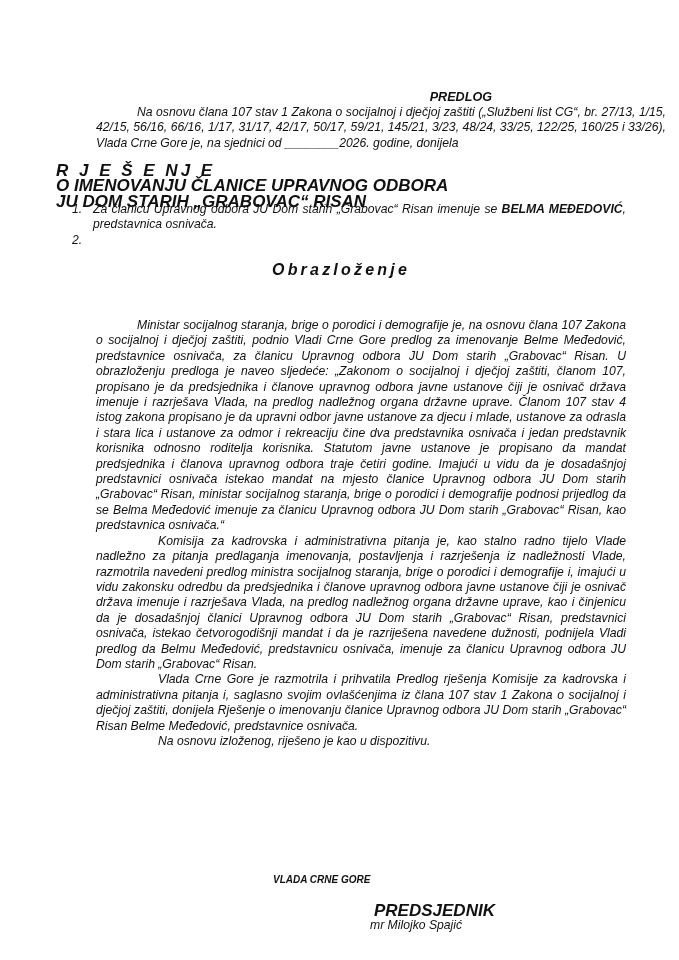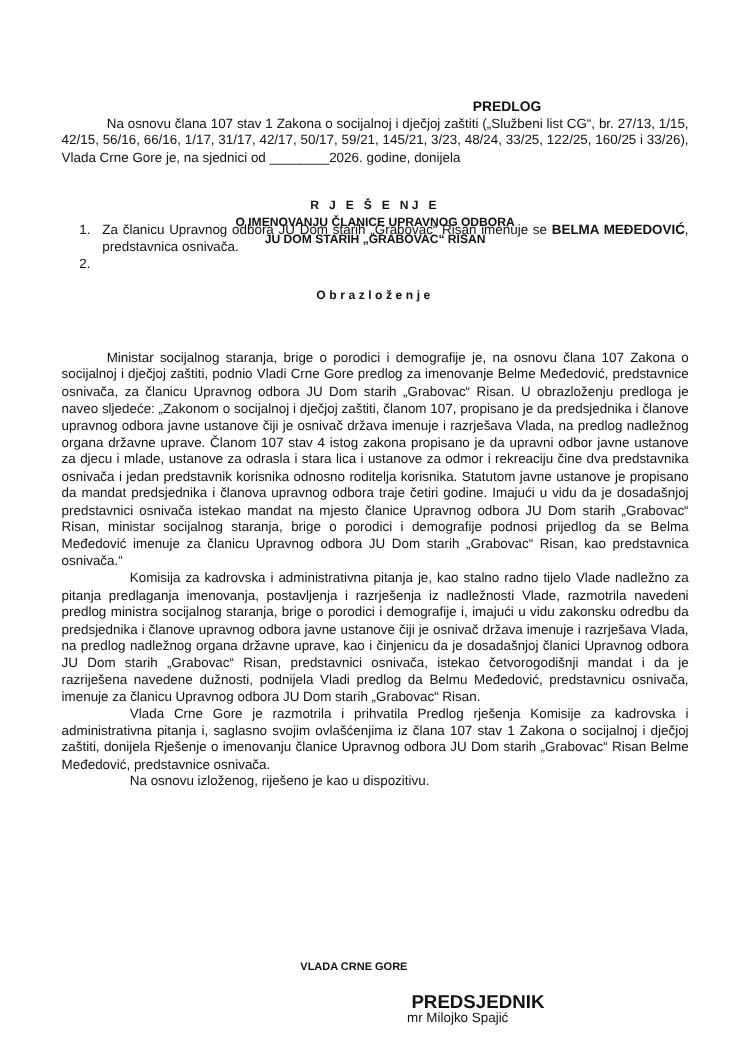--- a/index.html
+++ b/index.html
@@ -1,34 +1,34 @@
 <!DOCTYPE html>
 <html><head>
 <meta charset="utf-8">
 <style>
   html, body { margin: 0; padding: 0; background: #ffffff; }
   body {
     width: 679px; height: 960px; overflow: hidden; position: relative;
     font-family: "Liberation Sans", sans-serif; color: #111111;
     font-size: 12.2px; line-height: 15.4px;
   }
-  .page { position: absolute; left: 0; top: 0; width: 545px; height: 960px; }
+  .page { position: absolute; left: 0; top: 0; width: 545px; height: 960px; font-style: italic; }
   .block { position: absolute; left: 56px; width: 570px; }
-  .just { text-align: justify; text-align-last: left; }
+  .just { text-align: justify; text-align-last: left; margin-left: 40px; }
   .bold { font-weight: bold; }
   .predlog { position: absolute; right: 53px; top: 90px; font-weight: bold; font-size: 12.6px; }
   .intro { top: 105px; }
   .indent { text-indent: 41px; }
   .indent2 { text-indent: 62px; }
-  .title { position: absolute; left: 56px; width: 570px; top: 180px; text-align: center; font-weight: bold; font-size: 11px; line-height: 15.4px; }
+  .title { position: absolute; left: 56px; width: 570px; top: 163px; font-weight: bold; font-size: 17px; line-height: 15.4px; }
   .title .spaced { letter-spacing: 3px; }
   .list { position: absolute; left: 76px; width: 550px; top: 202px; margin: 0; padding: 0; list-style: none; }
   .list li { position: relative; padding-left: 17px; text-align: justify; }
   .list li .num { position: absolute; left: -4px; top: 0; }
-  .obraz { position: absolute; left: 56px; width: 570px; top: 262px; text-align: center; font-weight: bold; letter-spacing: 3.2px; font-size: 11px; }
+  .obraz { position: absolute; left: 56px; width: 570px; top: 262px; text-align: center; font-weight: bold; letter-spacing: 3.2px; font-size: 16px; }
   .body1 { top: 318px; }
   .sig1 { position: absolute; left: 273px; top: 872px; font-weight: bold; font-size: 10px; }
   .sig2 { position: absolute; left: 374px; top: 903px; font-weight: bold; font-size: 17px; }
   .sig3 { position: absolute; left: 370px; top: 918px; }
   p { margin: 0; }
 </style>
 </head>
 <body>
 
 <div class="page">

